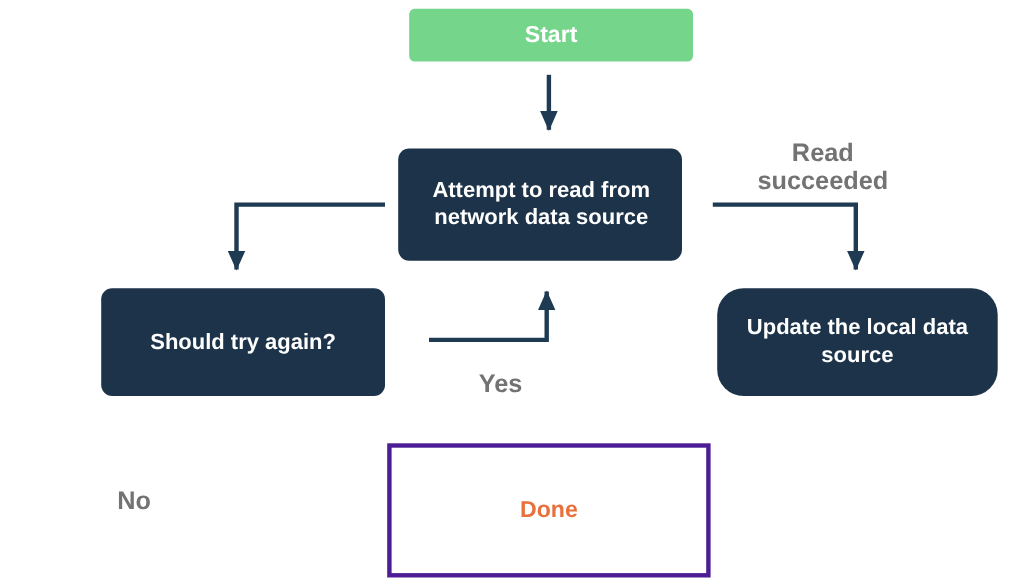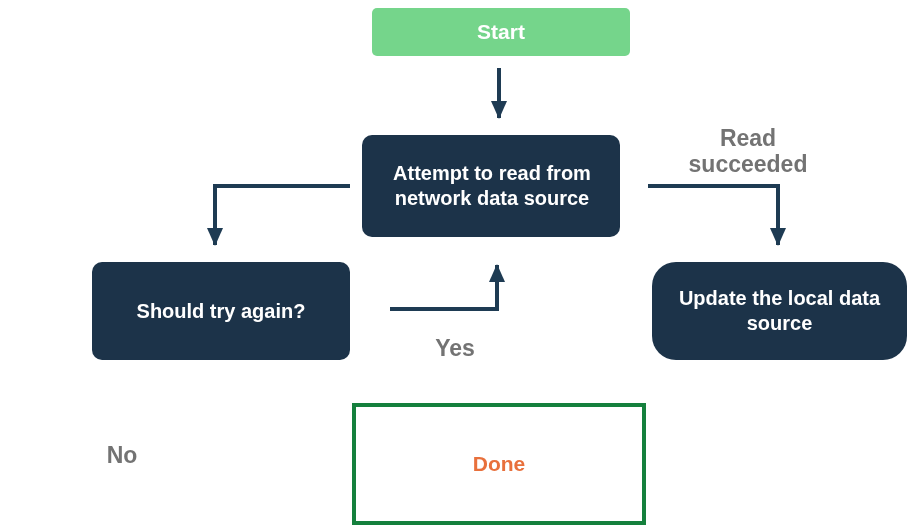--- a/index.html
+++ b/index.html
@@ -27,21 +27,21 @@
     background:#1C3349;color:#ffffff;
     border-radius:10px;font-size:20px;line-height:25px;
     padding:0 18px;
   }
   .node-attempt{left:362px;top:135px;width:258px;height:102px;padding-left:20px;}
   .node-retry{left:92px;top:262px;width:258px;height:98px;}
   .node-update{left:652px;top:262px;width:255px;height:98px;border-radius:24px;}
   .node-done{
     left:352px;top:403px;width:294px;height:122px;
     background:transparent;color:#E8703C;
-    border:4px solid #15803d;
+    border:4px solid #4c1d95;
     font-size:21px;
   }
   .edge-label{
     position:absolute;
     color:#737373;font-weight:bold;
     font-size:23px;line-height:26px;
     text-align:center;
   }
   .label-read-failed{left:195px;top:112px;width:140px;}
   .label-read-succeeded{left:668px;top:112px;width:160px;margin-top:13px;}

